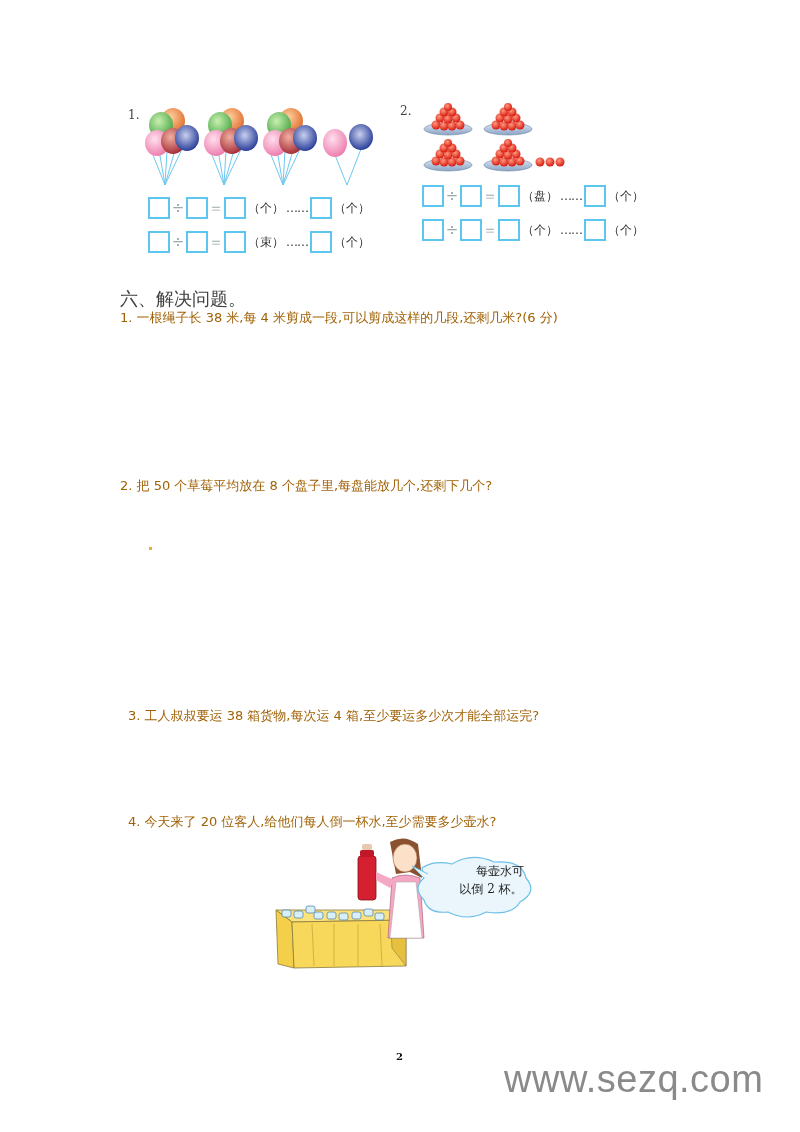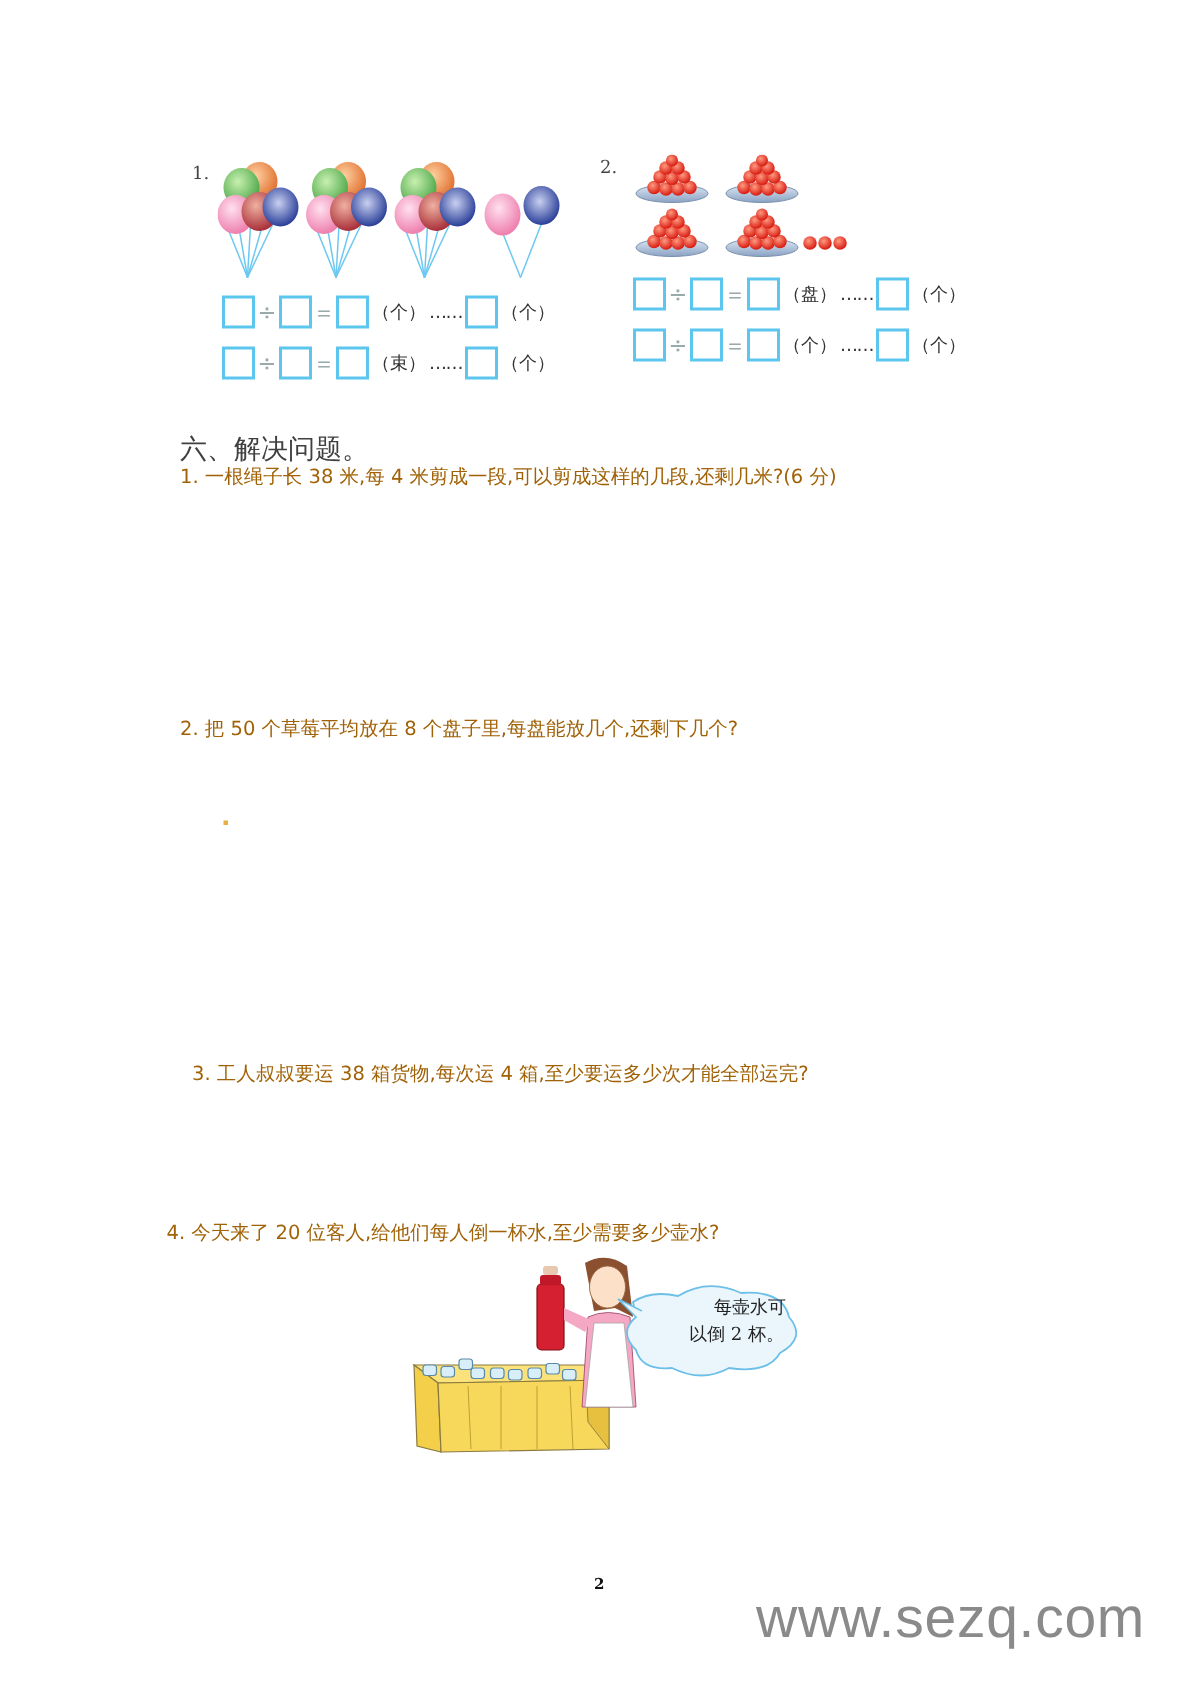--- a/index.html
+++ b/index.html
@@ -197,21 +197,21 @@
   <span class="box"></span>
   <span class="unit">（个）</span>
 </div>
 
 <div class="abs section-title" style="left:120px; top:287px;">六、解决问题。</div>
 
 <div class="abs question" style="left:120px; top:309px;">1. 一根绳子长 38 米,每 4 米剪成一段,可以剪成这样的几段,还剩几米?(6 分)</div>
 <div class="abs question" style="left:120px; top:477px;">2. 把 50 个草莓平均放在 8 个盘子里,每盘能放几个,还剩下几个?</div>
 <div class="abs" style="left:149px; top:547px; width:3px; height:3px; background:#e8b040;"></div>
 <div class="abs question" style="left:128px; top:707px;">3. 工人叔叔要运 38 箱货物,每次运 4 箱,至少要运多少次才能全部运完?</div>
-<div class="abs question" style="left:111px; top:813px;text-align:center;">4. 今天来了 20 位客人,给他们每人倒一杯水,至少需要多少壶水?</div>
+<div class="abs question" style="left:128px; top:813px;text-align:center;">4. 今天来了 20 位客人,给他们每人倒一杯水,至少需要多少壶水?</div>
 
 <svg class="abs" style="left:272px; top:838px;" width="265" height="140" viewBox="0 0 265 140">
 
   <g>
     <polygon points="4,72 118,72 134,82 20,84" fill="#fbe27a" stroke="#8a7a40" stroke-width="0.8"></polygon>
     <polygon points="4,72 20,84 22,130 6,126" fill="#f3cf4a" stroke="#8a7a40" stroke-width="0.8"></polygon>
     <polygon points="20,84 134,82 134,128 22,130" fill="#f7d85a" stroke="#8a7a40" stroke-width="0.8"></polygon>
     <polygon points="118,72 134,82 134,128 120,110" fill="#e8c040" stroke="#8a7a40" stroke-width="0.6"></polygon>
     <g stroke="#b89a30" stroke-width="0.6">
       <line x1="40" y1="86" x2="42" y2="128"></line>

